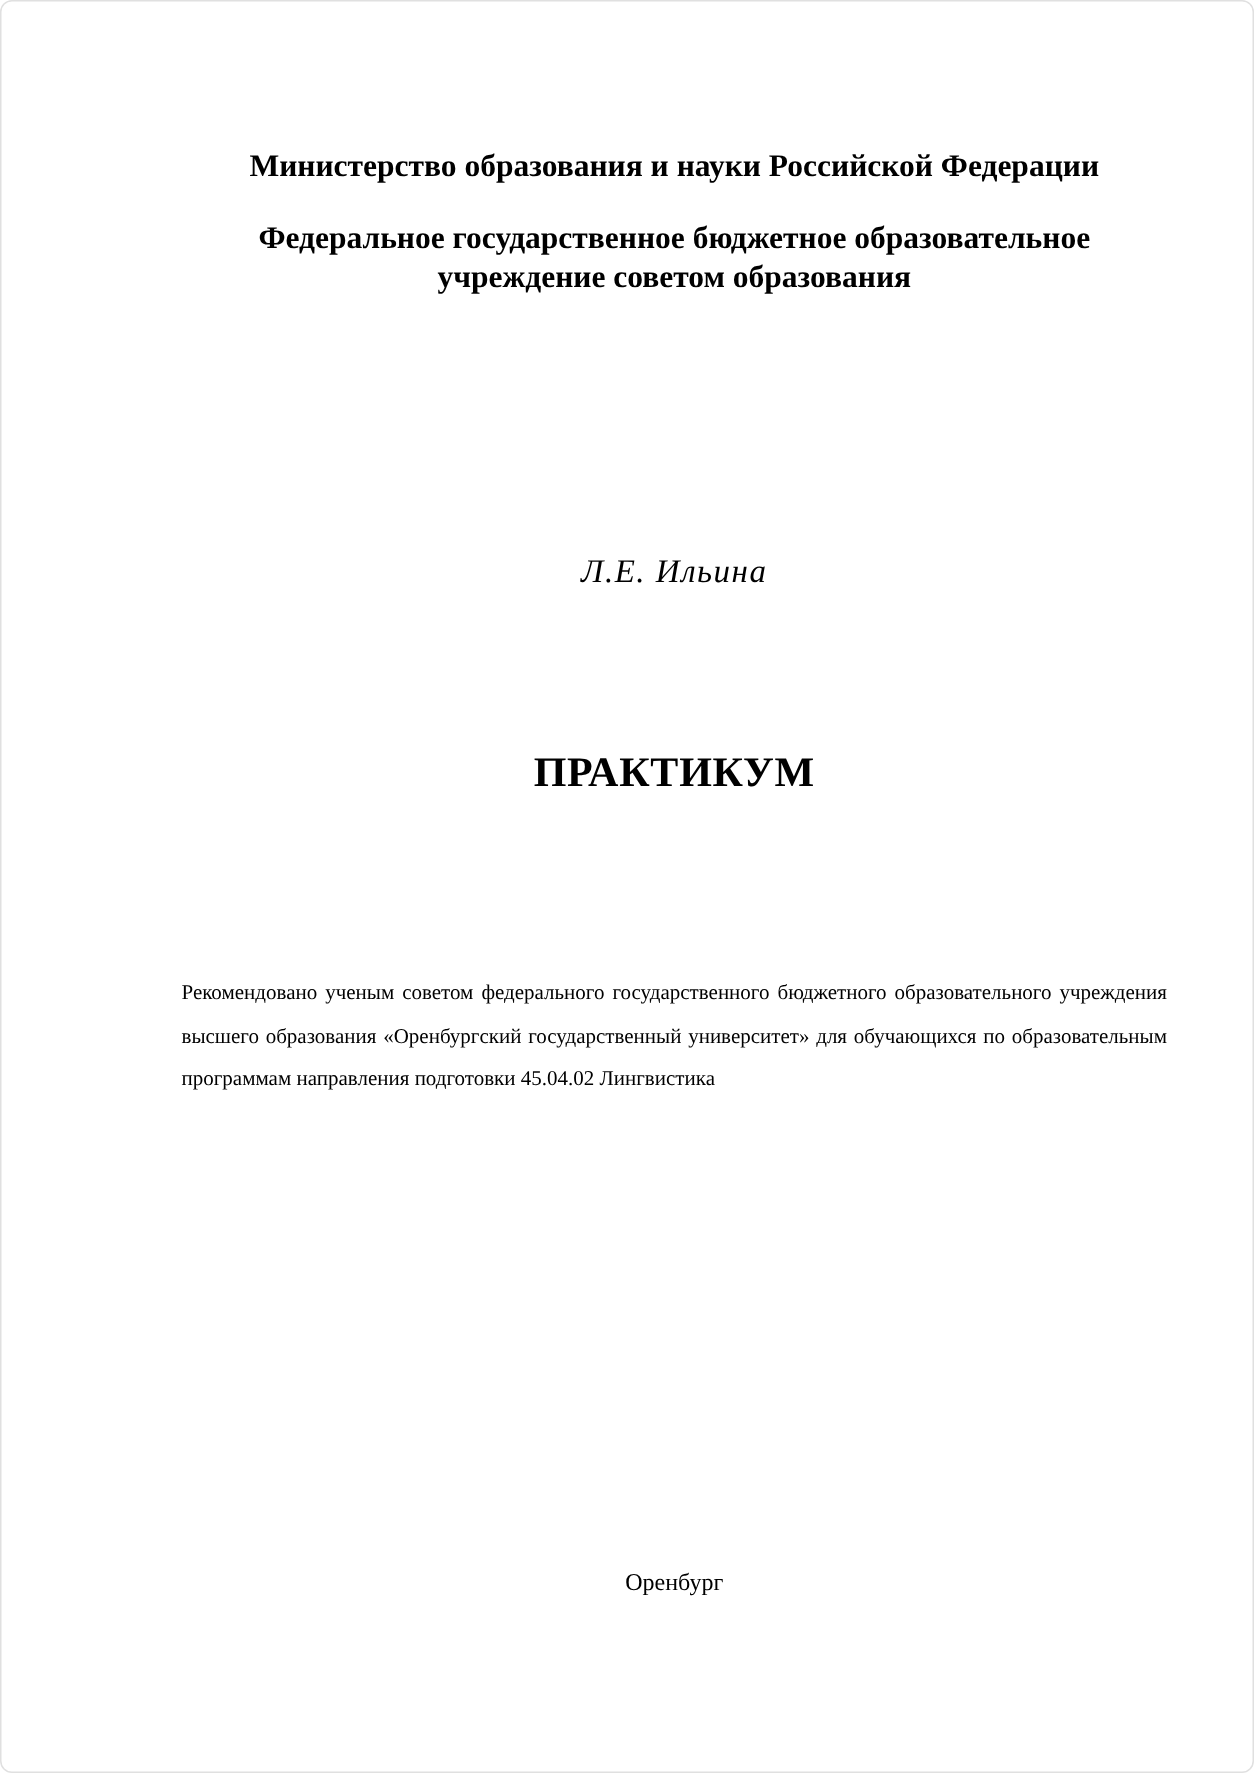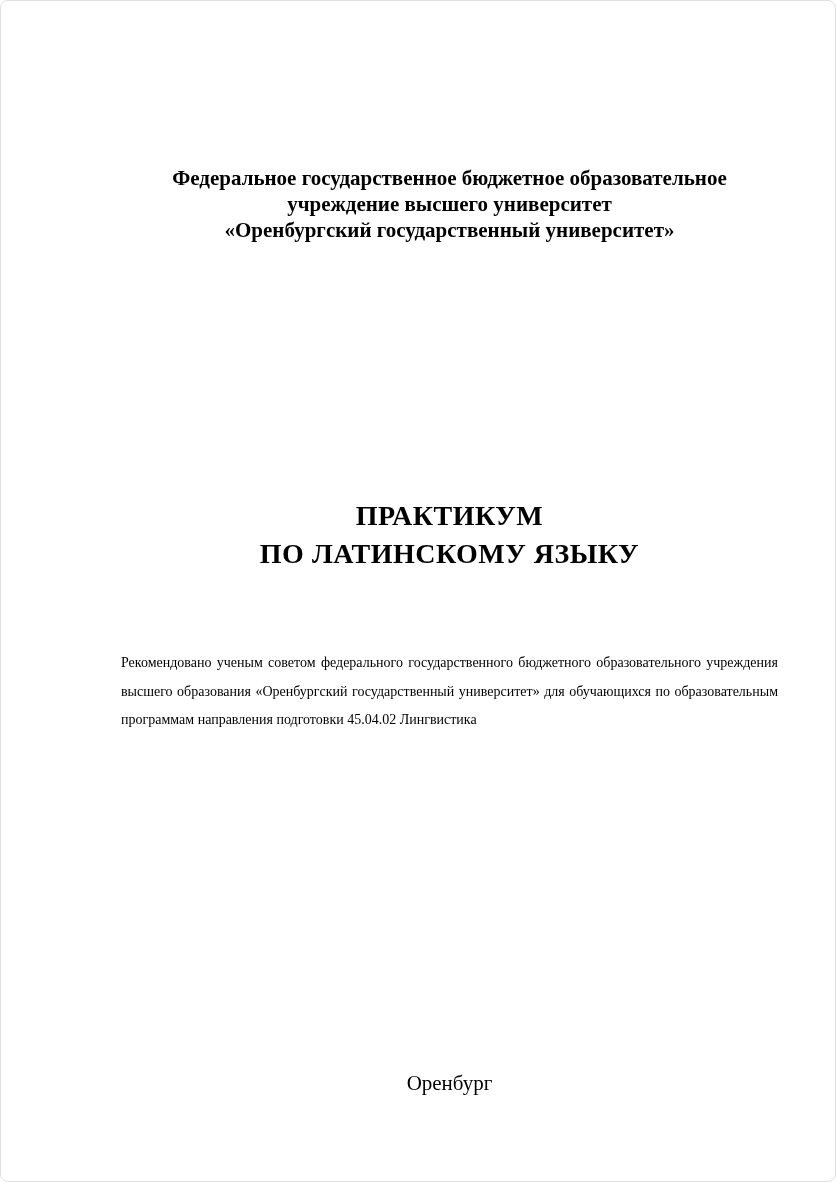--- a/index.html
+++ b/index.html
@@ -31,21 +31,20 @@
     top: 96px;
     font-size: 21px;
     font-weight: bold;
     line-height: 26px;
   }
   .institution {
     top: 144px;
     font-size: 21px;
     font-weight: bold;
     line-height: 26px;
-    margin-top: 20px;
   }
   .author {
     top: 366px;
     font-size: 22px;
     font-style: italic;
     line-height: 28px;
     letter-spacing: 1px;
   }
   .book-title {
     top: 496px;
@@ -62,41 +61,40 @@
     line-height: 25px;
   }
   .recommendation {
     top: 648px;
     font-size: 14px;
     line-height: 28.5px;
     text-align: justify;
   }
   .imprint {
     top: 1041px;
-    font-size: 21px;
+    font-size: 16px;
     line-height: 27px;
-    margin-top: 28px;
   }
 </style>
 </head>
 <body>
 
 <div class="page">
 
+  <div class="col center ministry">Министерство образования и науки Российской Федерации</div>
 
   <div class="col center institution">
     <div>Федеральное государственное бюджетное образовательное</div>
-    <div>учреждение высшего университет</div>
-    <div>«Оренбургский государственный университет»</div>
+    <div>учреждение советом образования</div>
   </div>
 
+  <div class="col center author">Л.Е. Ильина</div>
 
   <div class="col center book-title">
     <div>ПРАКТИКУМ</div>
-    <div>ПО ЛАТИНСКОМУ ЯЗЫКУ</div>
   </div>
 
 
   <div class="col recommendation">Рекомендовано ученым советом федерального государственного бюджетного образовательного учреждения высшего образования «Оренбургский государственный университет» для обучающихся по образовательным программам направления подготовки 45.04.02 Лингвистика</div>
 
   <div class="col center imprint">
     <div>Оренбург</div>
   </div>
 
 </div>

